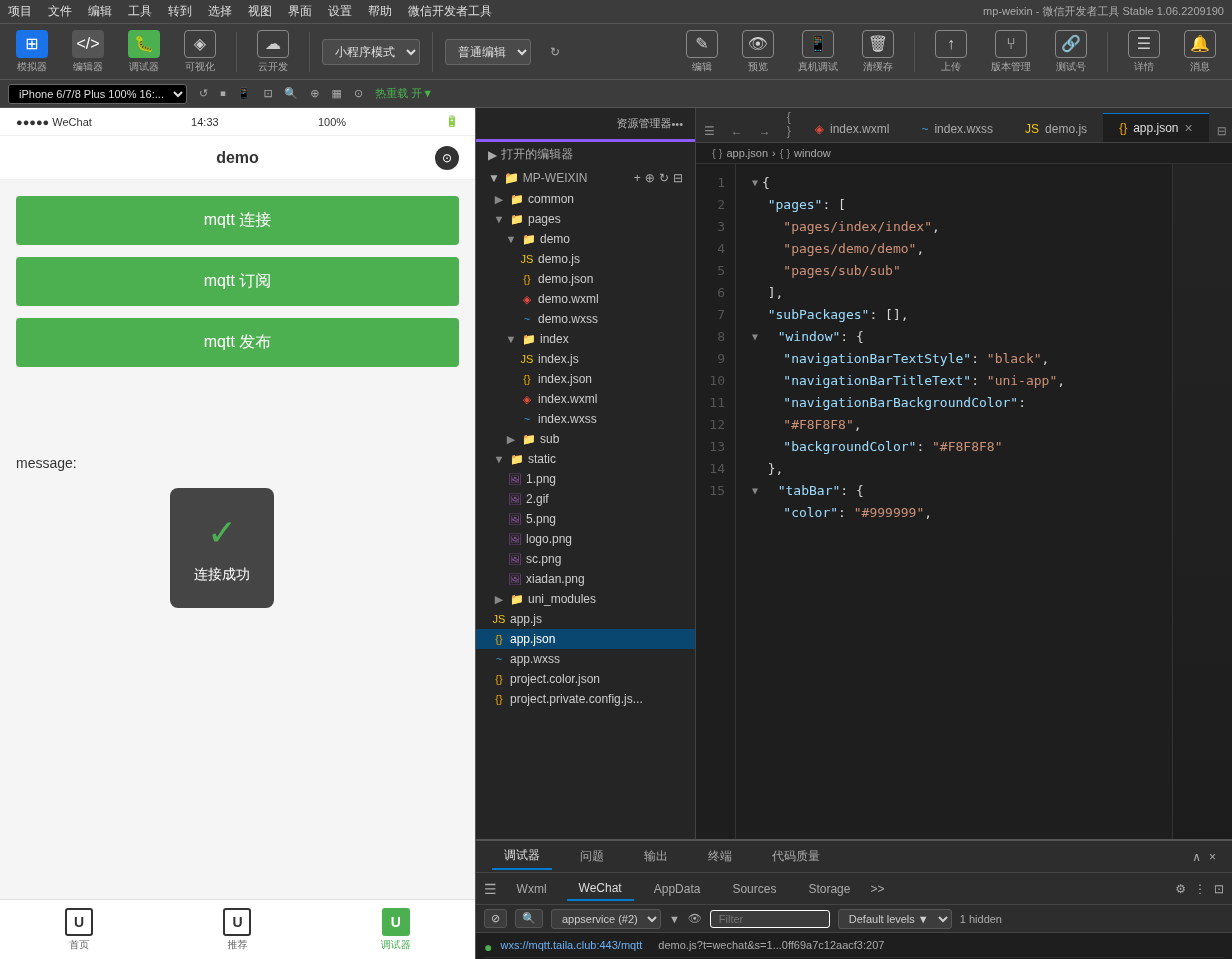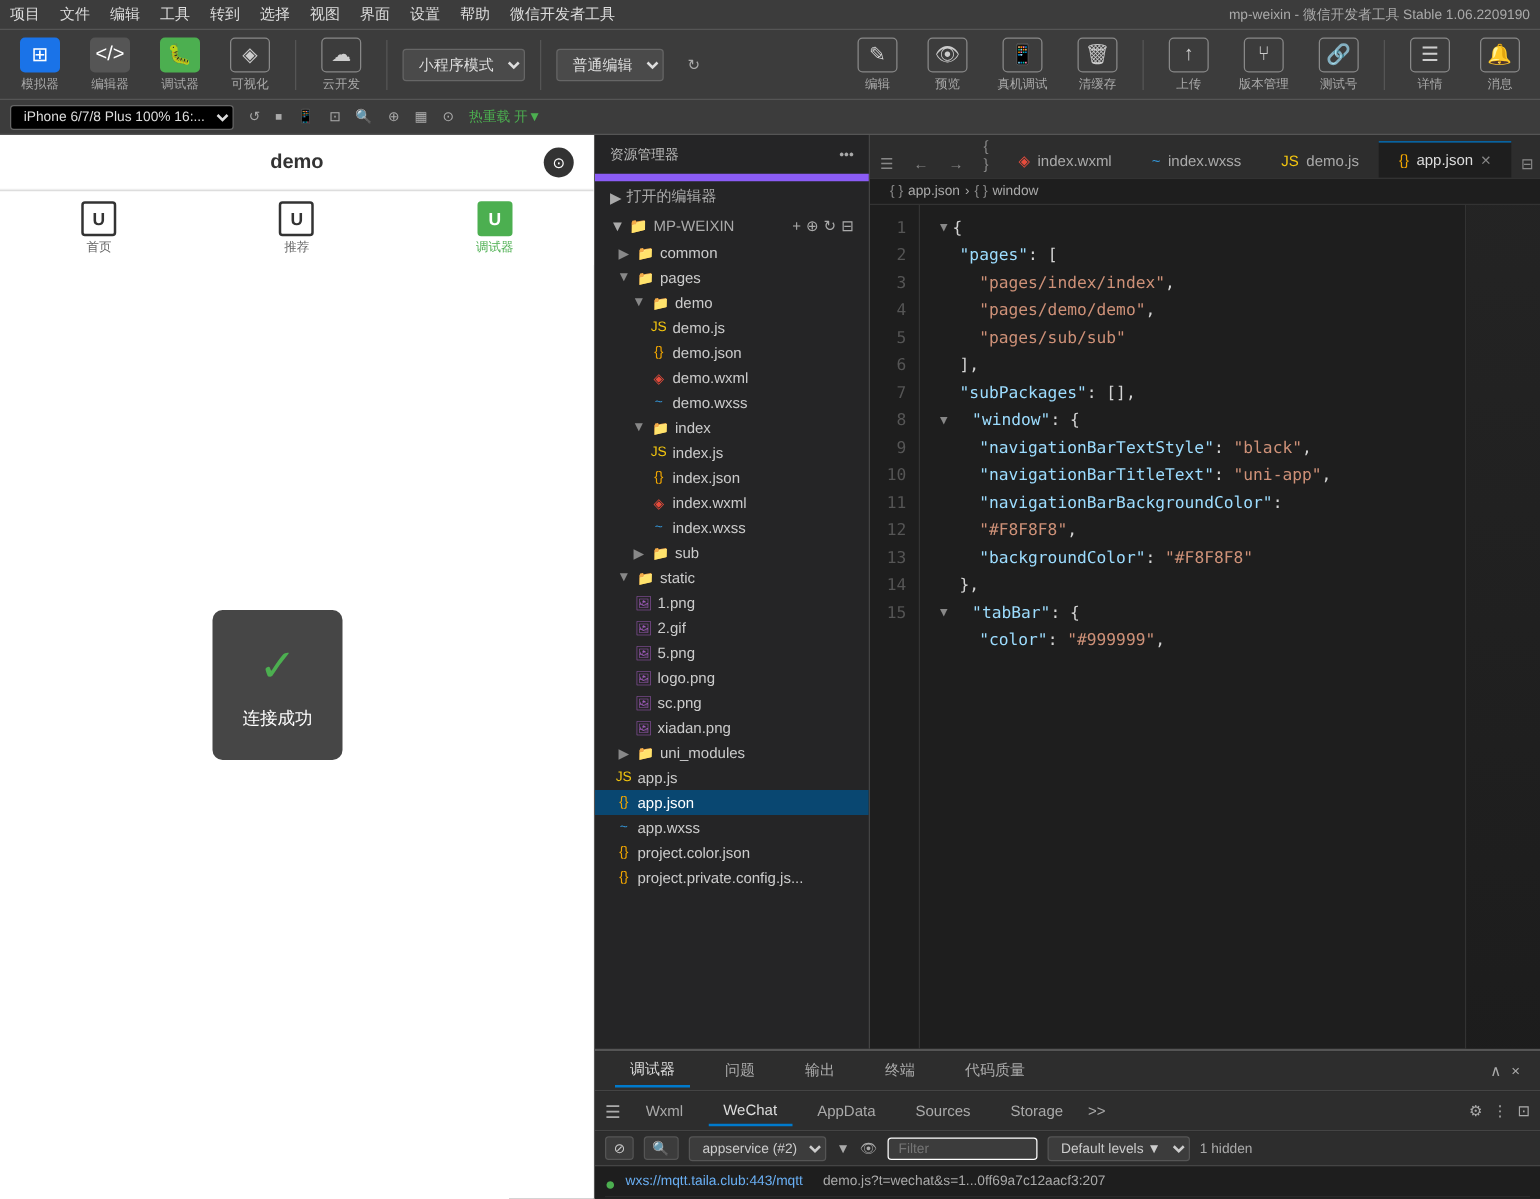--- a/index.html
+++ b/index.html
@@ -50,21 +50,21 @@
     
     .phone-tabbar { background: white; height: 60px; display: flex; align-items: center; border-top: 1px solid #ddd; }
     .tab-item { flex: 1; display: flex; flex-direction: column; align-items: center; gap: 2px; padding: 4px 0; cursor: pointer; }
     .tab-icon { width: 28px; height: 28px; border: 2px solid #333; border-radius: 3px; display: flex; align-items: center; justify-content: center; font-size: 14px; font-weight: bold; color: #333; }
     .tab-icon.active { border-color: #4CAF50; background: #4CAF50; color: white; }
     .tab-label { font-size: 10px; color: #666; }
     .tab-label.active { color: #4CAF50; }
 
     
     .file-panel { width: 220px; background: #252526; border-right: 1px solid #444; display: flex; flex-direction: column; flex-shrink: 0; font-size: 12px; }
-    .file-panel-header { padding: 8px 12px; color: #bbb; font-size: 11px; border-bottom: 6px solid #8b5cf6; display: flex; justify-content: space-between; align-items: center; }
+    .file-panel-header { padding: 8px 12px; color: #bbb; font-size: 11px; border-bottom: 3px solid #8b5cf6; display: flex; justify-content: flex-end; align-items: center; }
     .file-section-title { padding: 4px 12px; color: #aaa; cursor: pointer; display: flex; align-items: center; gap: 4px; }
     .file-tree { overflow-y: auto; flex: 1; }
     .file-item { padding: 3px 0; cursor: pointer; display: flex; align-items: center; gap: 4px; }
     .file-item.active { background: #094771; }
     .file-icon { width: 14px; text-align: center; font-size: 11px; flex-shrink: 0; }
     .file-name { color: #ccc; font-size: 12px; white-space: nowrap; overflow: hidden; text-overflow: ellipsis; }
     .folder-icon { color: #dcb67a; }
     .js-icon { color: #f1c40f; }
     .json-icon { color: #f0a500; }
     .wxml-icon { color: #e74c3c; }
@@ -218,27 +218,40 @@
   <span style="cursor:pointer;color:#aaa;">⊙</span>
   <span style="cursor:pointer;color:#4CAF50;">热重载 开▼</span>
 </div>
 
 <div class="main-layout">
 
   <div class="phone-panel">
     <div class="phone-wrapper">
       <div class="phone-simulator">
 
+        <div class="phone-status-bar">
+          <span>●●●●● WeChat</span>
+          <span>14:33</span>
+          <span>100%</span>
+          <span>🔋</span>
+        </div>
 
         <div class="phone-nav">
           <span class="phone-nav-title">demo</span>
           <span class="phone-nav-dots">•••</span>
           <span style="position:absolute;right:16px;background:#333;border-radius:50%;width:24px;height:24px;display:flex;align-items:center;justify-content:center;color:white;font-size:12px;">⊙</span>
         </div>
 
+        <div class="phone-content">
+          <button class="phone-btn green">mqtt 连接</button>
+          <button class="phone-btn green">mqtt 订阅</button>
+          <button class="phone-btn green">mqtt 发布</button>
+          <div style="height:56px;"></div>
+          <span class="message-label">message:</span>
+        </div>
 
         <div class="phone-tabbar">
           <div class="tab-item">
             <div class="tab-icon">U</div>
             <span class="tab-label">首页</span>
           </div>
           <div class="tab-item">
             <div class="tab-icon">U</div>
             <span class="tab-label">推荐</span>
           </div>

